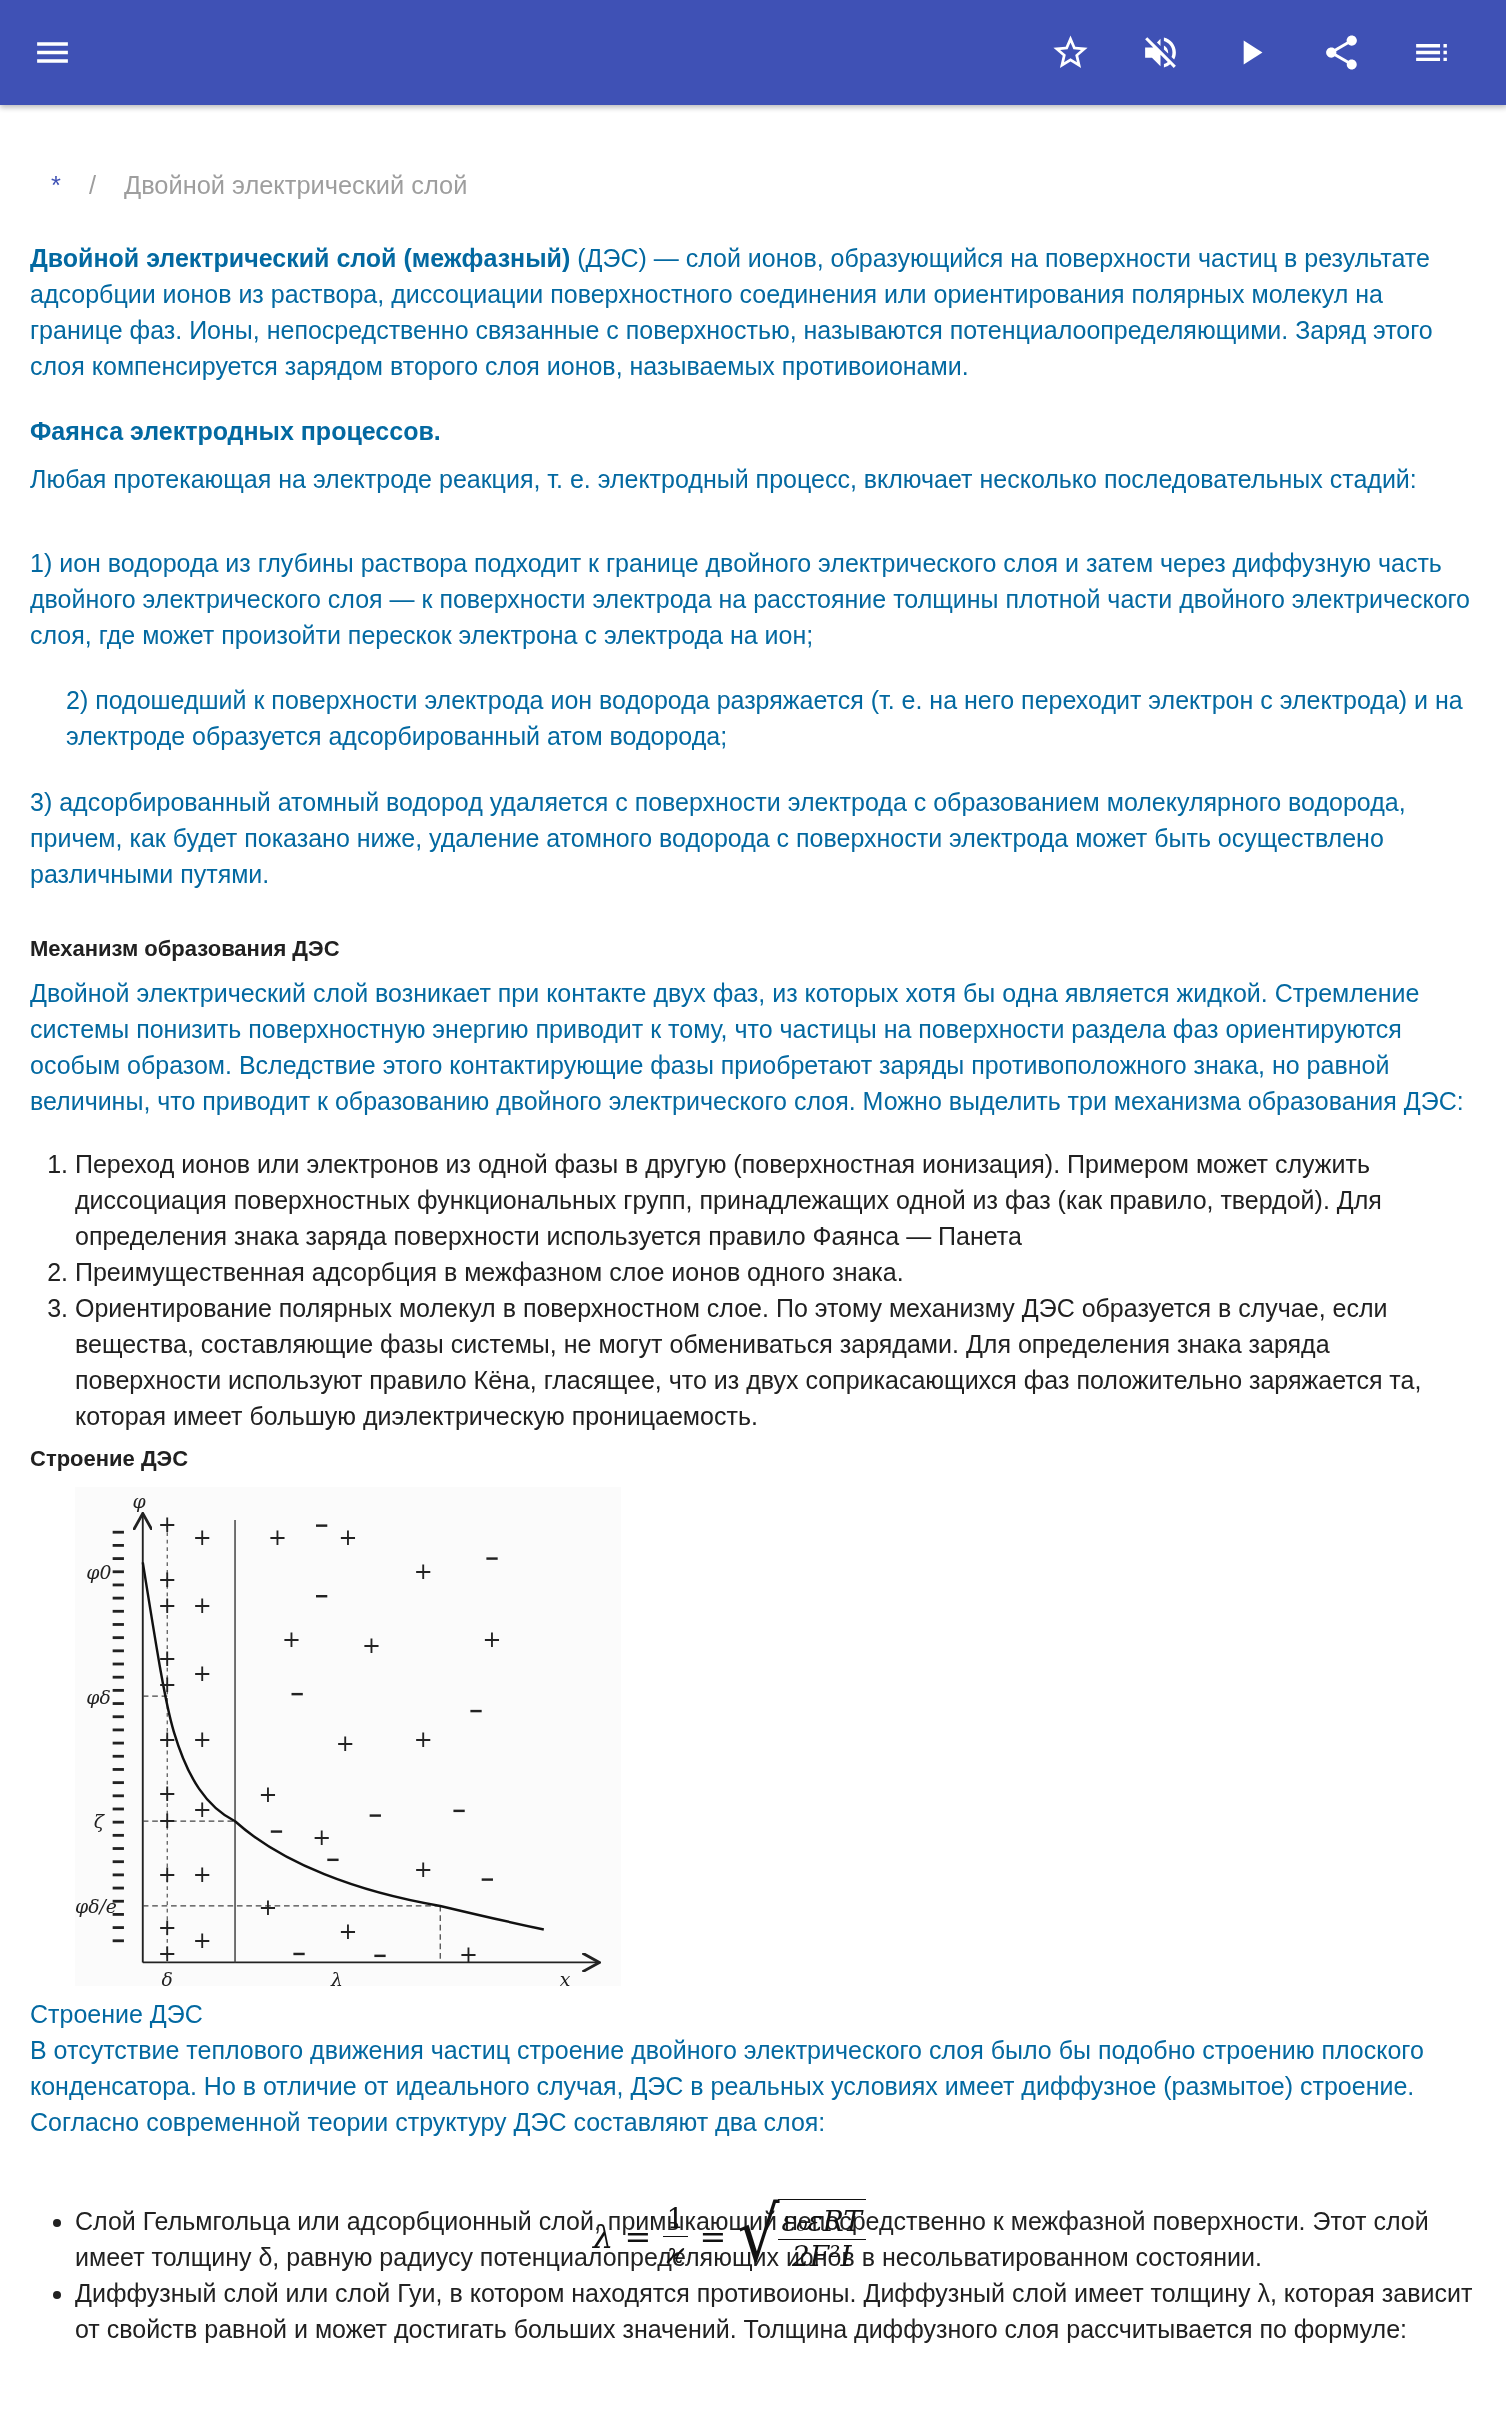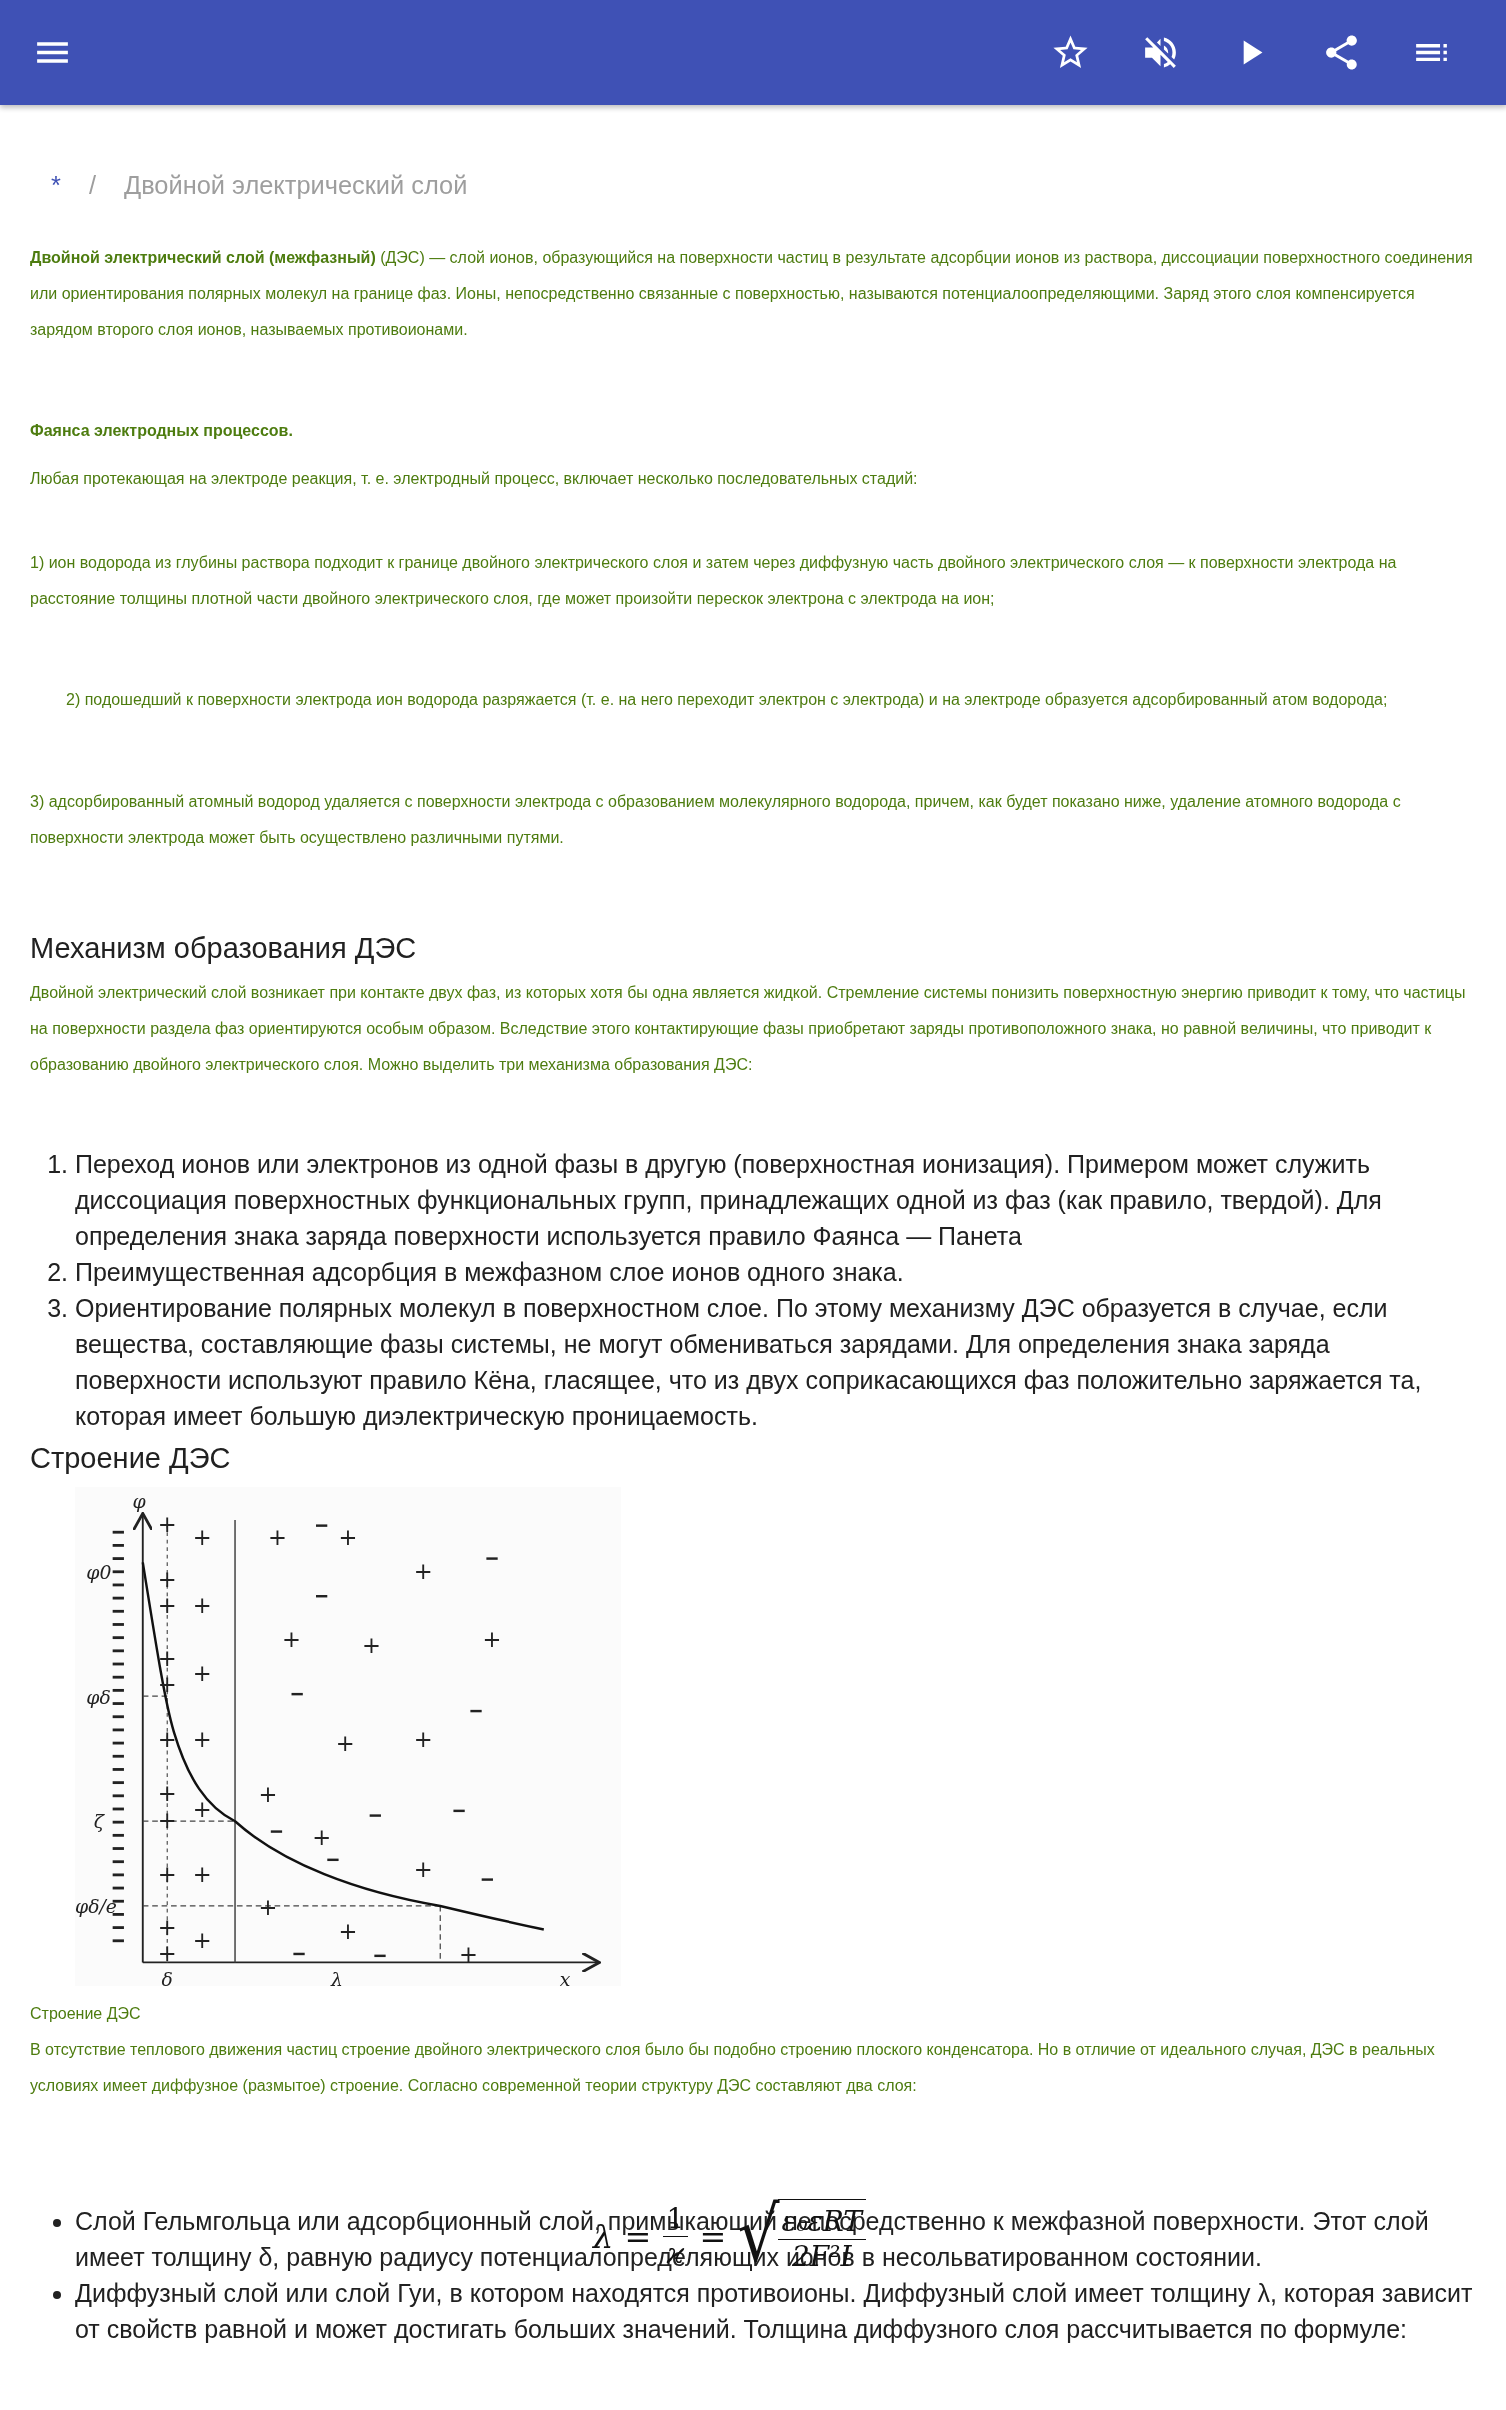--- a/index.html
+++ b/index.html
@@ -17,25 +17,25 @@
     display: flex; align-items: center; justify-content: center; cursor: pointer;
   }
   .appbar svg { width: 41px; height: 41px; fill: #ffffff; }
 
   .content { position: absolute; left: 30px; top: 105px; width: 1450px; }
 
   .breadcrumb { position: absolute; top: 66px; left: 21px; font-size: 25.4px; color: #9e9e9e; display: flex; gap: 0; }
   .breadcrumb .home { color: #3f51b5; margin-right: 28px; }
   .breadcrumb .sep { margin-right: 28px; color: #9e9e9e; }
 
-  .text { font-size: 16px; line-height: 36px; color: #4d7c0f; }
+  .text { font-size: 25px; line-height: 36px; color: #0369a1; }
   .abs { position: absolute; left: 0; width: 1450px; }
   b { font-weight: bold; }
 
-  h2 { font-size: 29px; font-weight: normal; color: #212121; line-height: 41px; }
+  h2 { font-size: 22px; font-weight: bold; color: #212121; line-height: 41px; }
 
   ol, ul { padding-left: 45px; }
   ol li, ul li { font-size: 25px; line-height: 36px; }
 
   .figure { position: absolute; left: 45px; top: 1382px; width: 546px; height: 499px; background: #fbfbfb; }
 
   .formula {
     position: absolute; left: 593px; top: 2194px; height: 85px;
     font-family: "DejaVu Serif", "Liberation Serif", serif; font-size: 32px; font-style: italic;
     display: flex; align-items: center; gap: 11.3px; color: #111;

